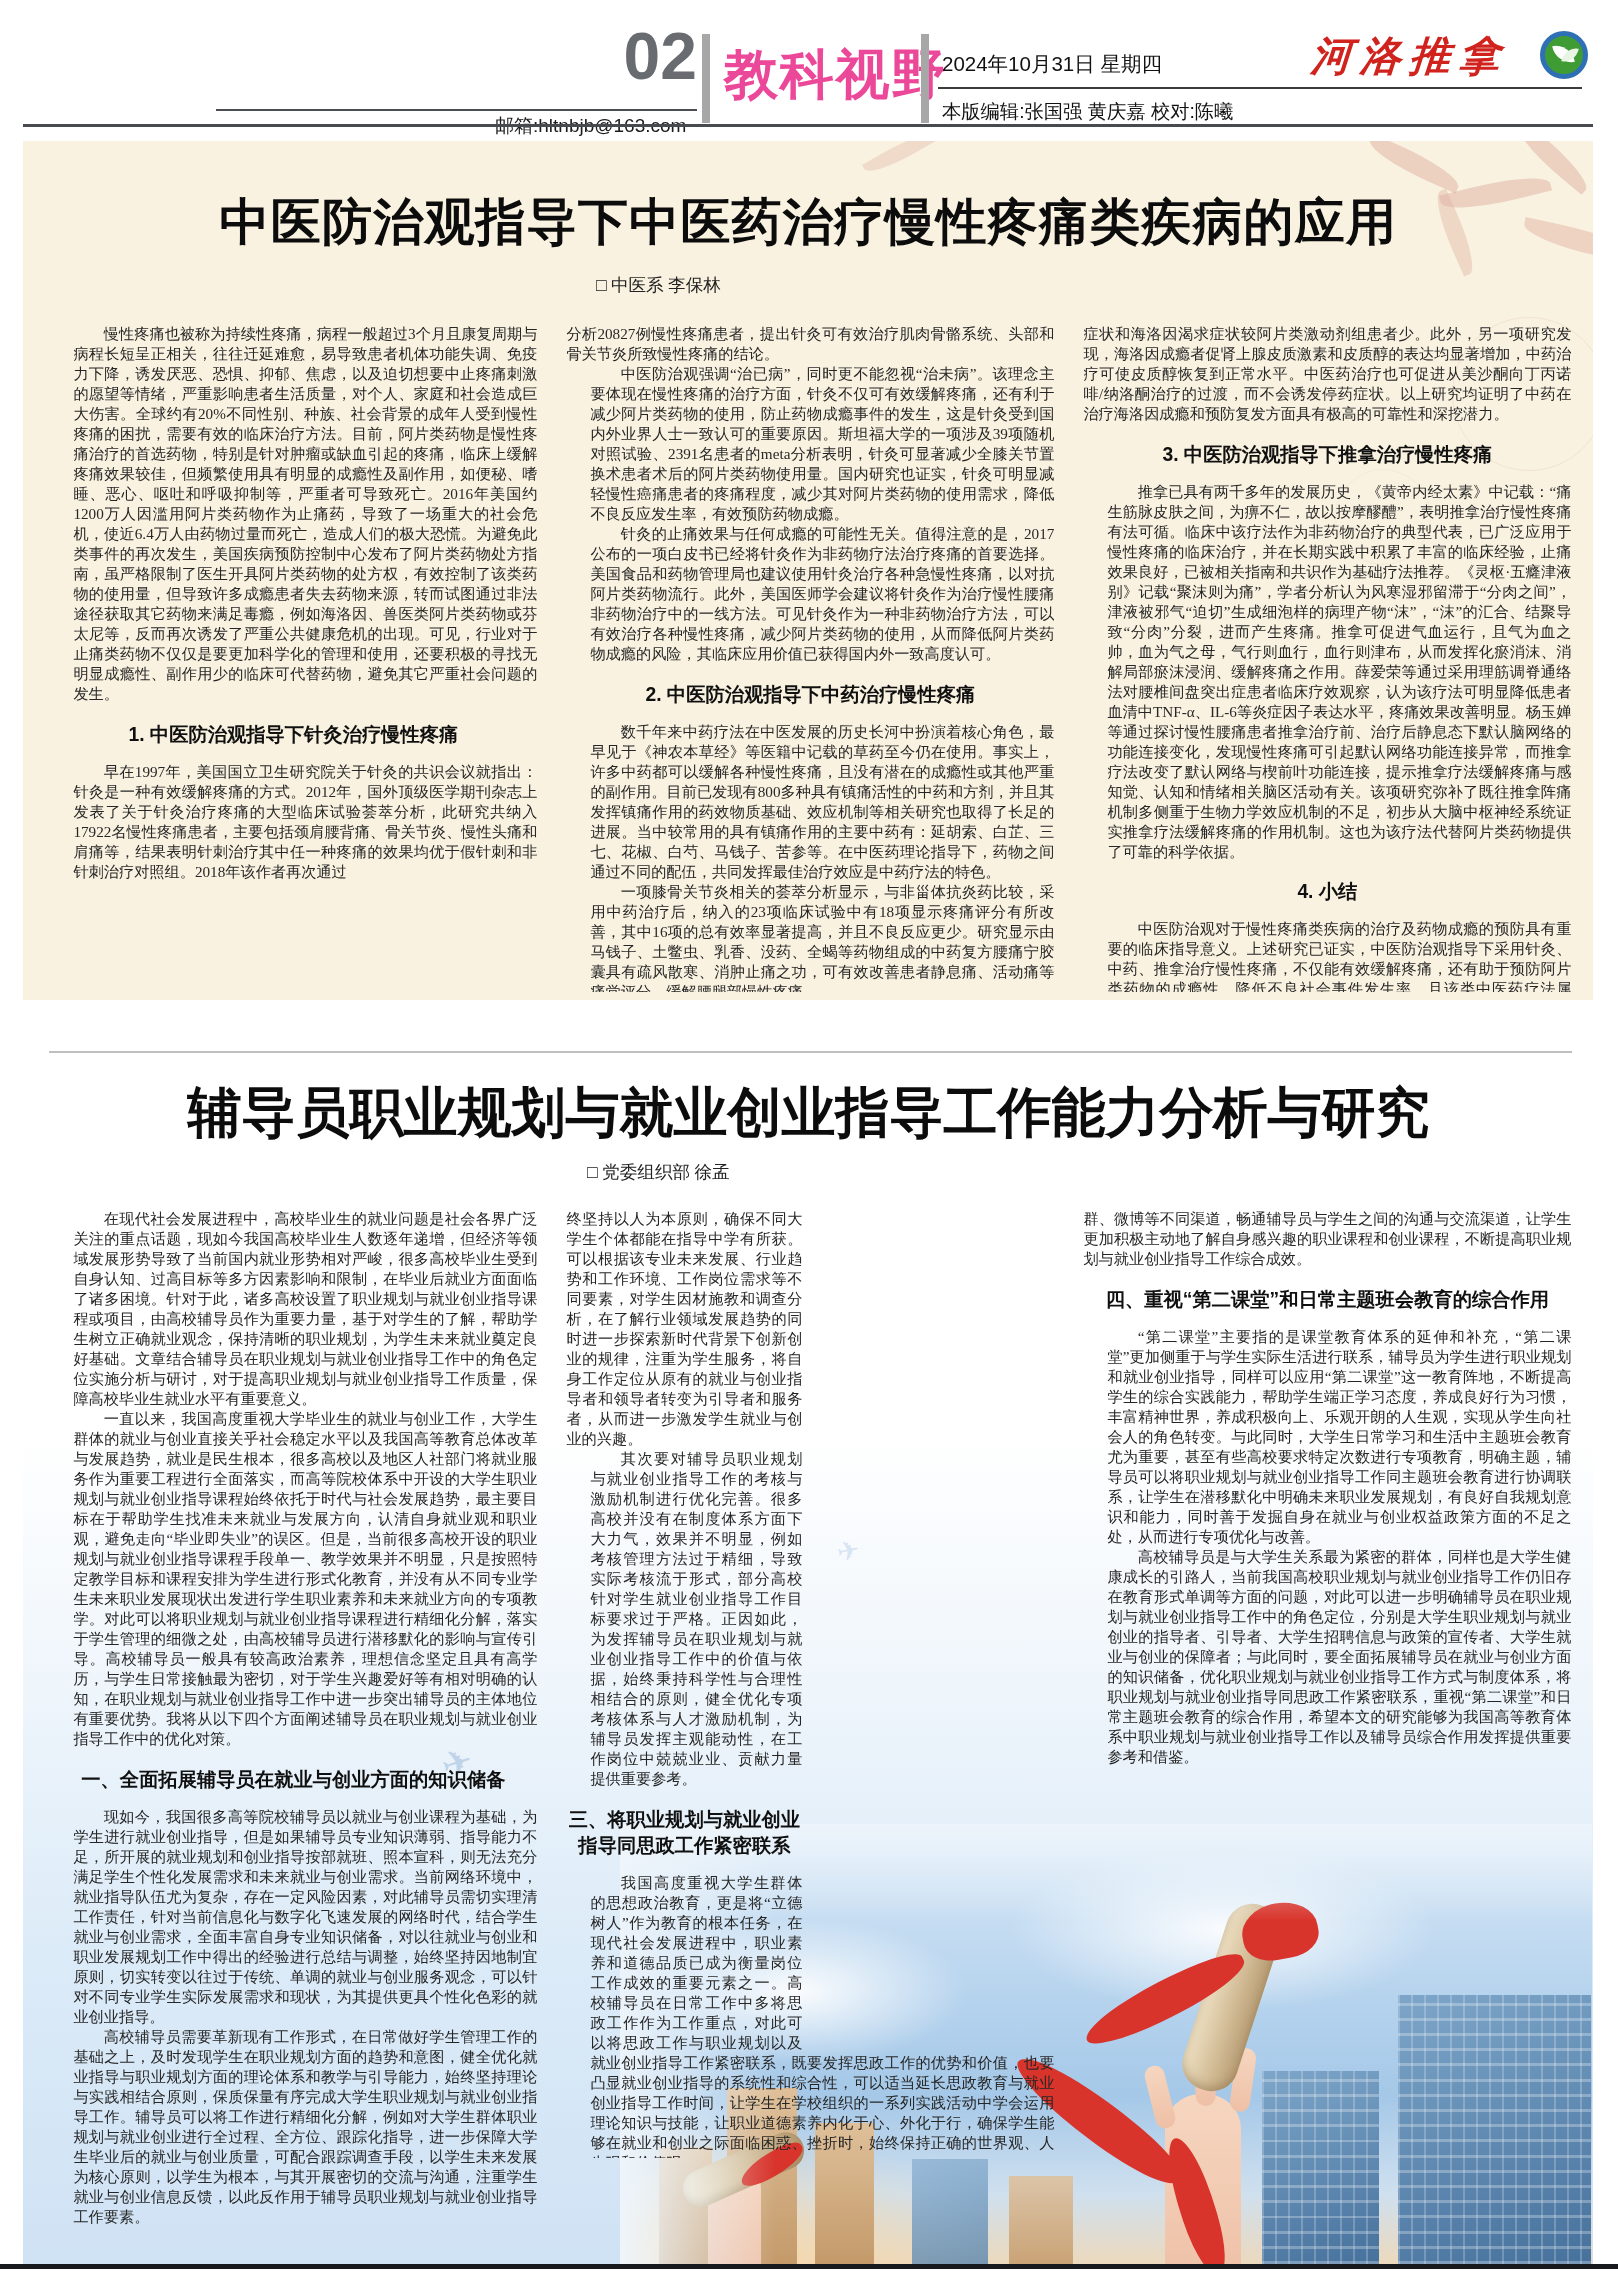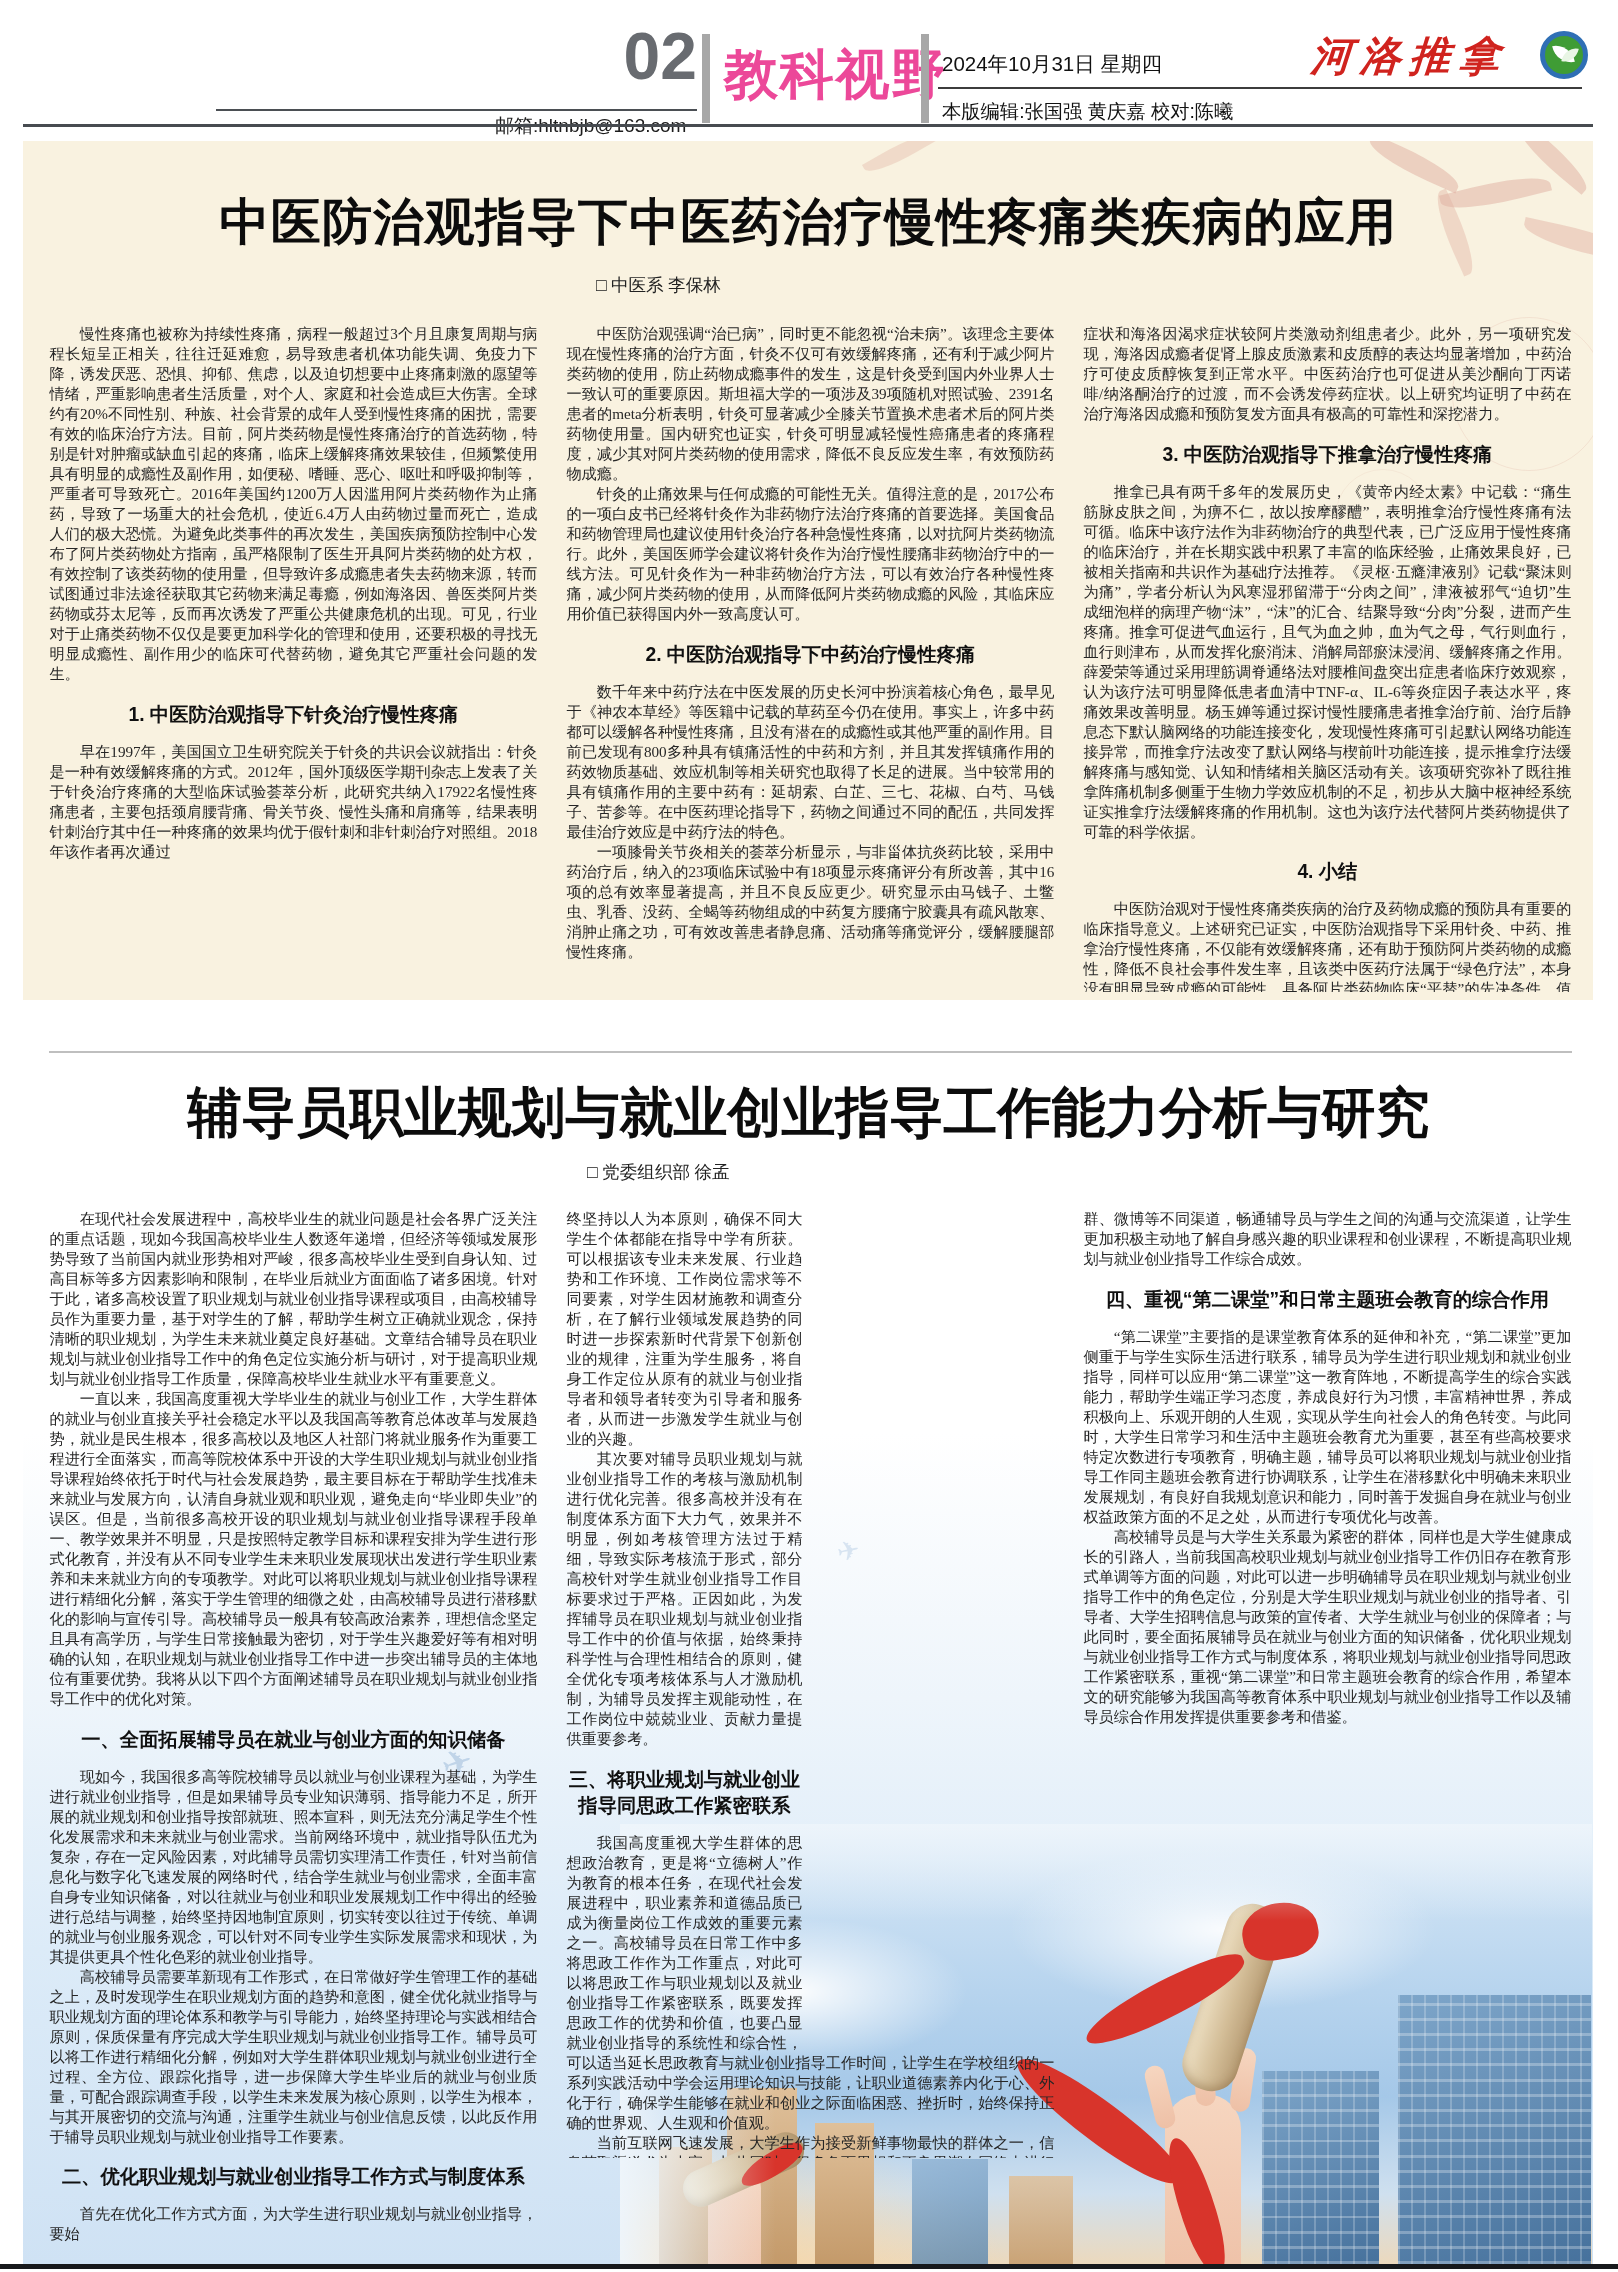--- a/index.html
+++ b/index.html
@@ -35,21 +35,21 @@
             font:bold 50px/59px "Liberation Sans","DejaVu Sans",sans-serif;color:#0c0c0c;letter-spacing:1.2px;}
   .byline{position:absolute;width:1270px;text-align:center;font:17.6px/21px "Liberation Serif","DejaVu Serif",serif;color:#222;}
   .a1-byline{left:0;top:134px;}
   .cols{position:absolute;}
   .col{position:absolute;top:0;width:488px;overflow:hidden;text-align:justify;
        font-size:15.2px;line-height:20px;color:#262626;}
   .a1cols{left:26px;top:183px;width:1523px;height:668px;}
   .a1cols .col{height:668px;}
   .c1{left:0;} .c2{left:517px;} .c3{left:1034px;}
   .col p{margin:0;}
-  .col .p{text-indent:2em;}
+  .col .p{text-indent:2em;margin-left:24px;}
   .col .pc{text-indent:0;}
   .col h3{margin:17.6px 0 14px 0;text-align:center;font:bold 19.3px/26px "Liberation Sans","DejaVu Sans",sans-serif;color:#101010;}
   
   .a2{position:absolute;left:23.4px;top:1005px;width:1570px;height:1259px;overflow:hidden;
       background:linear-gradient(180deg,#ffffff 0%,#ffffff 34%,#eef5fb 55%,#dcebf8 75%,#cfe2f4 100%);}
   .a2-divider{position:absolute;left:26px;top:46px;width:1523px;height:1.8px;background:#bfbfbf;}
   .a2-title{position:absolute;left:0;top:76px;width:1570px;text-align:center;
             font:bold 54px/62px "Liberation Sans","DejaVu Sans",sans-serif;color:#0c0c0c;}
   .a2-byline{left:0;top:157px;}
   .a2cols{left:26px;top:204px;width:1523px;height:1054px;}
@@ -119,20 +119,21 @@
     <div class="a1-title">中医防治观指导下中医药治疗慢性疼痛类疾病的应用</div>
     <div class="byline a1-byline">□ 中医系  李保林</div>
 
     <div class="cols a1cols">
       <div class="col c1">
           <p class="p">慢性疼痛也被称为持续性疼痛，病程一般超过3个月且康复周期与病程长短呈正相关，往往迁延难愈，易导致患者机体功能失调、免疫力下降，诱发厌恶、恐惧、抑郁、焦虑，以及迫切想要中止疼痛刺激的愿望等情绪，严重影响患者生活质量，对个人、家庭和社会造成巨大伤害。全球约有20%不同性别、种族、社会背景的成年人受到慢性疼痛的困扰，需要有效的临床治疗方法。目前，阿片类药物是慢性疼痛治疗的首选药物，特别是针对肿瘤或缺血引起的疼痛，临床上缓解疼痛效果较佳，但频繁使用具有明显的成瘾性及副作用，如便秘、嗜睡、恶心、呕吐和呼吸抑制等，严重者可导致死亡。2016年美国约1200万人因滥用阿片类药物作为止痛药，导致了一场重大的社会危机，使近6.4万人由药物过量而死亡，造成人们的极大恐慌。为避免此类事件的再次发生，美国疾病预防控制中心发布了阿片类药物处方指南，虽严格限制了医生开具阿片类药物的处方权，有效控制了该类药物的使用量，但导致许多成瘾患者失去药物来源，转而试图通过非法途径获取其它药物来满足毒瘾，例如海洛因、兽医类阿片类药物或芬太尼等，反而再次诱发了严重公共健康危机的出现。可见，行业对于止痛类药物不仅仅是要更加科学化的管理和使用，还要积极的寻找无明显成瘾性、副作用少的临床可代替药物，避免其它严重社会问题的发生。</p>
           <h3>1. 中医防治观指导下针灸治疗慢性疼痛</h3>
           <p class="p">早在1997年，美国国立卫生研究院关于针灸的共识会议就指出：针灸是一种有效缓解疼痛的方式。2012年，国外顶级医学期刊杂志上发表了关于针灸治疗疼痛的大型临床试验荟萃分析，此研究共纳入17922名慢性疼痛患者，主要包括颈肩腰背痛、骨关节炎、慢性头痛和肩痛等，结果表明针刺治疗其中任一种疼痛的效果均优于假针刺和非针刺治疗对照组。2018年该作者再次通过</p>
         </div>
       <div class="col c2">
+          <p class="pc">分析20827例慢性疼痛患者，提出针灸可有效治疗肌肉骨骼系统、头部和骨关节炎所致慢性疼痛的结论。</p>
           <p class="p">中医防治观强调“治已病”，同时更不能忽视“治未病”。该理念主要体现在慢性疼痛的治疗方面，针灸不仅可有效缓解疼痛，还有利于减少阿片类药物的使用，防止药物成瘾事件的发生，这是针灸受到国内外业界人士一致认可的重要原因。斯坦福大学的一项涉及39项随机对照试验、2391名患者的meta分析表明，针灸可显著减少全膝关节置换术患者术后的阿片类药物使用量。国内研究也证实，针灸可明显减轻慢性癌痛患者的疼痛程度，减少其对阿片类药物的使用需求，降低不良反应发生率，有效预防药物成瘾。</p>
           <p class="p">针灸的止痛效果与任何成瘾的可能性无关。值得注意的是，2017公布的一项白皮书已经将针灸作为非药物疗法治疗疼痛的首要选择。美国食品和药物管理局也建议使用针灸治疗各种急慢性疼痛，以对抗阿片类药物流行。此外，美国医师学会建议将针灸作为治疗慢性腰痛非药物治疗中的一线方法。可见针灸作为一种非药物治疗方法，可以有效治疗各种慢性疼痛，减少阿片类药物的使用，从而降低阿片类药物成瘾的风险，其临床应用价值已获得国内外一致高度认可。</p>
           <h3>2. 中医防治观指导下中药治疗慢性疼痛</h3>
           <p class="p">数千年来中药疗法在中医发展的历史长河中扮演着核心角色，最早见于《神农本草经》等医籍中记载的草药至今仍在使用。事实上，许多中药都可以缓解各种慢性疼痛，且没有潜在的成瘾性或其他严重的副作用。目前已发现有800多种具有镇痛活性的中药和方剂，并且其发挥镇痛作用的药效物质基础、效应机制等相关研究也取得了长足的进展。当中较常用的具有镇痛作用的主要中药有：延胡索、白芷、三七、花椒、白芍、马钱子、苦参等。在中医药理论指导下，药物之间通过不同的配伍，共同发挥最佳治疗效应是中药疗法的特色。</p>
           <p class="p">一项膝骨关节炎相关的荟萃分析显示，与非甾体抗炎药比较，采用中药治疗后，纳入的23项临床试验中有18项显示疼痛评分有所改善，其中16项的总有效率显著提高，并且不良反应更少。研究显示由马钱子、土鳖虫、乳香、没药、全蝎等药物组成的中药复方腰痛宁胶囊具有疏风散寒、消肿止痛之功，可有效改善患者静息痛、活动痛等痛觉评分，缓解腰腿部慢性疼痛。</p>
         </div>
       <div class="col c3">
           <p class="pc">症状和海洛因渴求症状较阿片类激动剂组患者少。此外，另一项研究发现，海洛因成瘾者促肾上腺皮质激素和皮质醇的表达均显著增加，中药治疗可使皮质醇恢复到正常水平。中医药治疗也可促进从美沙酮向丁丙诺啡/纳洛酮治疗的过渡，而不会诱发停药症状。以上研究均证明了中药在治疗海洛因成瘾和预防复发方面具有极高的可靠性和深挖潜力。</p>
           <h3>3. 中医防治观指导下推拿治疗慢性疼痛</h3>
           <p class="p">推拿已具有两千多年的发展历史，《黄帝内经太素》中记载：“痛生筋脉皮肤之间，为痹不仁，故以按摩醪醴”，表明推拿治疗慢性疼痛有法可循。临床中该疗法作为非药物治疗的典型代表，已广泛应用于慢性疼痛的临床治疗，并在长期实践中积累了丰富的临床经验，止痛效果良好，已被相关指南和共识作为基础疗法推荐。《灵枢·五癃津液别》记载“聚沫则为痛”，学者分析认为风寒湿邪留滞于“分肉之间”，津液被邪气“迫切”生成细泡样的病理产物“沫”，“沫”的汇合、结聚导致“分肉”分裂，进而产生疼痛。推拿可促进气血运行，且气为血之帅，血为气之母，气行则血行，血行则津布，从而发挥化瘀消沫、消解局部瘀沫浸润、缓解疼痛之作用。薛爱荣等通过采用理筋调脊通络法对腰椎间盘突出症患者临床疗效观察，认为该疗法可明显降低患者血清中TNF-α、IL-6等炎症因子表达水平，疼痛效果改善明显。杨玉婵等通过探讨慢性腰痛患者推拿治疗前、治疗后静息态下默认脑网络的功能连接变化，发现慢性疼痛可引起默认网络功能连接异常，而推拿疗法改变了默认网络与楔前叶功能连接，提示推拿疗法缓解疼痛与感知觉、认知和情绪相关脑区活动有关。该项研究弥补了既往推拿阵痛机制多侧重于生物力学效应机制的不足，初步从大脑中枢神经系统证实推拿疗法缓解疼痛的作用机制。这也为该疗法代替阿片类药物提供了可靠的科学依据。</p>

